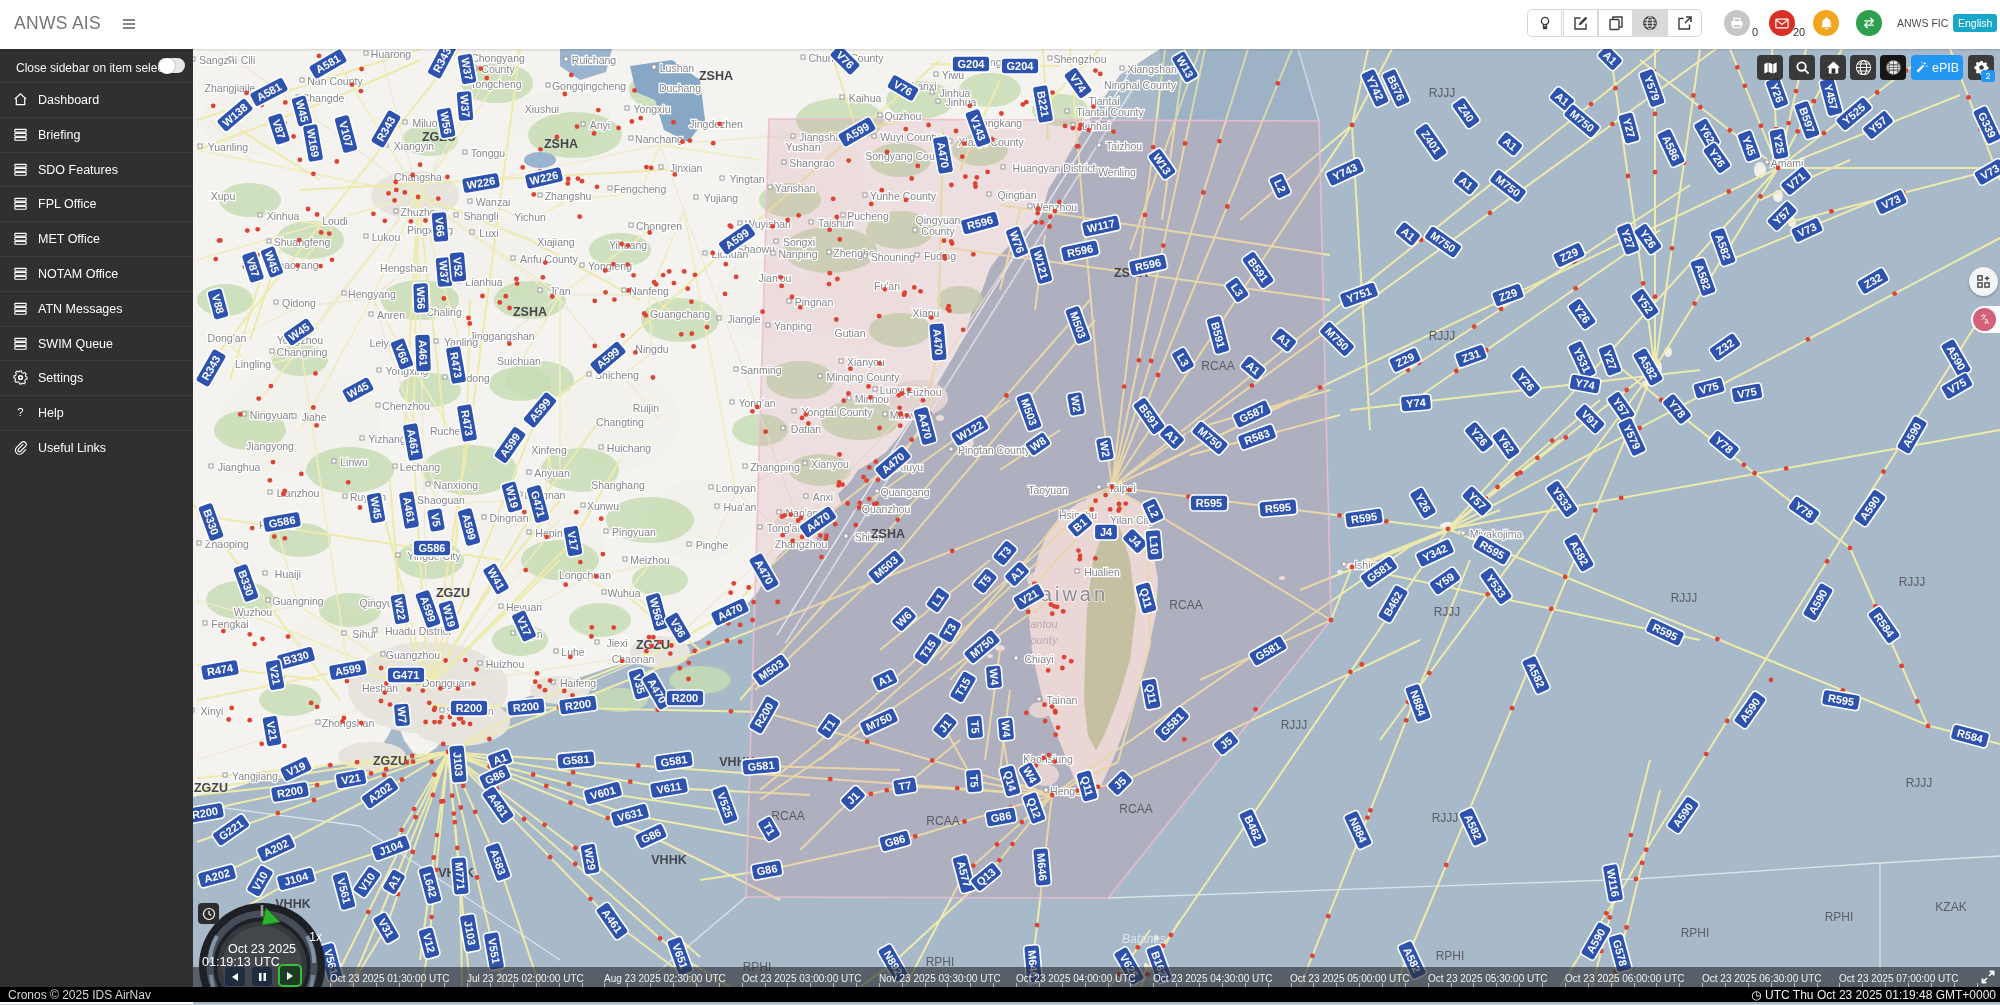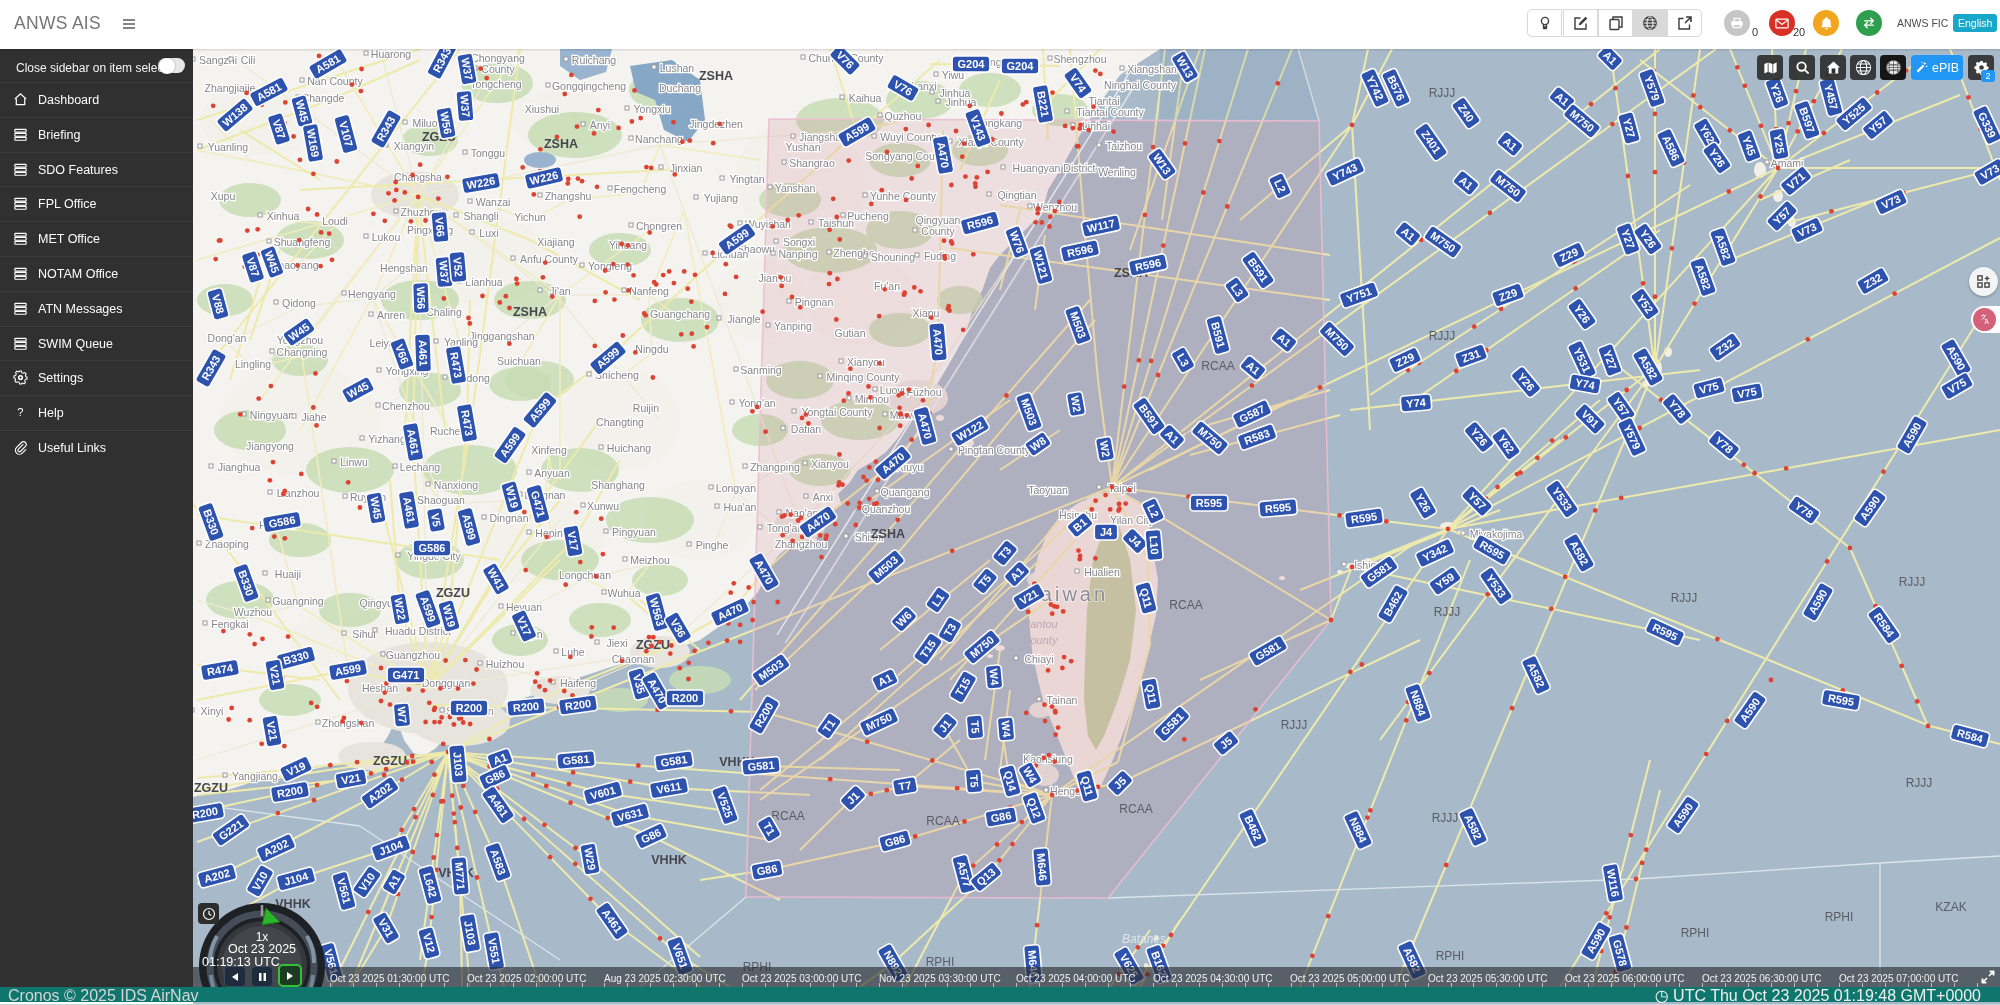--- a/index.html
+++ b/index.html
@@ -4,22 +4,22 @@
 html,body{width:2000px;height:1005px;overflow:hidden;font-family:"Liberation Sans",sans-serif;background:#fff}
 #header{position:absolute;left:0;top:0;width:2000px;height:49px;background:#fff;z-index:40;box-shadow:0 1px 2px rgba(0,0,0,0.15)}
 #logo{position:absolute;left:14px;top:13px;font-size:17.5px;color:#757575;letter-spacing:0.3px}
 #sidebar{position:absolute;left:0;top:49px;width:193px;height:938px;background:#303030;z-index:30;color:#fff}
 .sbrow{position:relative;height:34.8px;line-height:34.8px;padding-left:38px;font-size:12.5px;color:#fdfdfd;border-top:1px solid rgba(255,255,255,0.05)}
 .sbrow svg{position:absolute;left:13px;top:9px}
 #maparea{position:absolute;left:193px;top:49px;width:1807px;height:956px;z-index:1}
 #timeline{position:absolute;left:193px;top:967px;width:1807px;height:20px;background:rgba(40,43,47,0.63);z-index:10;overflow:hidden}
 .tlab{position:absolute;top:6px;font-size:10px;color:#f2f2f2;white-space:nowrap}
 .tick{position:absolute;bottom:0;width:1px;height:4px;background:rgba(255,255,255,0.6)}
-#statusbar{position:absolute;left:0;top:987px;width:2000px;height:15px;background:#0f766e;z-index:50;color:#d6d6d6;font-size:16px;line-height:17px}
-#statusbar .r{position:absolute;right:19px;color:#efefef}
+#statusbar{position:absolute;left:0;top:987px;width:2000px;height:15px;background:#000000;z-index:50;color:#d6d6d6;font-size:12px;line-height:17px}
+#statusbar .r{position:absolute;right:4px;color:#efefef}
 #botline{position:absolute;left:0;top:1004px;width:2000px;height:1px;background:#cfd4d8;z-index:51}
 .mapbtn{position:absolute;width:26px;height:25px;background:rgba(46,46,46,0.9);border-radius:4px;z-index:15;display:flex;align-items:center;justify-content:center}
 #epib{position:absolute;left:1911px;top:55px;width:52px;height:25px;background:#2196f3;border-radius:4px;z-index:15;color:#fff;font-size:12.5px;display:flex;align-items:center;justify-content:center;gap:4px}
 .hbtn{position:absolute;top:9px;width:35px;height:28px;background:#fff;border:1px solid #d8d8d8;display:flex;align-items:center;justify-content:center;z-index:45}
 </style></head><body>
 
 <div id="maparea">
 <svg width="1807" height="956" viewBox="193 49 1807 956">
 <style>
 .cl{font:10.5px "Liberation Sans",sans-serif;fill:#85858b;paint-order:stroke;stroke:#ffffff;stroke-width:2.4px;text-anchor:middle}
@@ -2749,21 +2749,21 @@
 <div class="sbrow"><svg width="15" height="15" viewBox="0 0 16 16">
         <text x="8" y="12" text-anchor="middle" font-size="12" fill="#fff" font-family="Liberation Sans">?</text>
       </svg>Help</div>
 <div class="sbrow"><svg width="15" height="15" viewBox="0 0 16 16" fill="none" stroke="#fff" stroke-width="1.2">
         <path d="M11 4.5l-5.2 5.2a1.6 1.6 0 002.3 2.3l5.4-5.4a3 3 0 00-4.2-4.2L3.8 7.9a4.3 4.3 0 006.1 6.1l4-4"></path>
       </svg>Useful Links</div>
 </div>
 
 <div id="timeline">
     <div class="tlab" style="left:137px">Oct 23 2025 01:30:00 UTC</div>
-<div class="tlab" style="left:274px">Oct 23 2025 02:00:00 UTC</div>
+<div class="tlab" style="left:274px">Jul 23 2025 02:00:00 UTC</div>
 <div class="tlab" style="left:411px">Aug 23 2025 02:30:00 UTC</div>
 <div class="tlab" style="left:549px">Oct 23 2025 03:00:00 UTC</div>
 <div class="tlab" style="left:686px">Nov 23 2025 03:30:00 UTC</div>
 <div class="tlab" style="left:823px">Oct 23 2025 04:00:00 UTC</div>
 <div class="tlab" style="left:960px">Oct 23 2025 04:30:00 UTC</div>
 <div class="tlab" style="left:1097px">Oct 23 2025 05:00:00 UTC</div>
 <div class="tlab" style="left:1235px">Oct 23 2025 05:30:00 UTC</div>
 <div class="tlab" style="left:1372px">Oct 23 2025 06:00:00 UTC</div>
 <div class="tlab" style="left:1509px">Oct 23 2025 06:30:00 UTC</div>
 <div class="tlab" style="left:1646px">Oct 23 2025 07:00:00 UTC</div>
@@ -2908,21 +2908,21 @@
 <circle cx="70" cy="63" r="52" fill="none" stroke="#454e58" stroke-width="7"></circle>
 <path d="M18,60 A52,52 0 0,1 25,33" stroke="#8295a8" stroke-width="4" fill="none"></path>
 <path d="M122,60 A52,52 0 0,0 115,33" stroke="#8295a8" stroke-width="4" fill="none"></path>
 <path d="M26,95 A52,52 0 0,1 19,72" stroke="#74879a" stroke-width="4" fill="none"></path>
 <path d="M114,95 A52,52 0 0,0 121,72" stroke="#74879a" stroke-width="4" fill="none"></path>
 <circle cx="70" cy="63" r="45" fill="#35383d"></circle>
 <circle cx="70" cy="63" r="40" fill="#43464b"></circle>
 <line x1="70" y1="2" x2="70" y2="13" stroke="#999" stroke-width="2.5"></line>
 <path d="M74,5 L88,19 L70,22 Z" fill="#2cb52c" stroke="#157a15" stroke-width="1"></path>
 </svg>
-<div style="position:absolute;left:202px;top:931px;width:120px;text-align:center;color:#fff;font-size:12px;z-index:18;line-height:12px">1x</div>
+<div style="position:absolute;left:202px;top:931px;width:120px;text-align:right;color:#fff;font-size:12px;z-index:18;line-height:12px">1x</div>
 <div style="position:absolute;left:202px;top:943px;width:120px;text-align:center;color:#fff;font-size:12.5px;z-index:18;line-height:13px">Oct 23 2025</div>
 <div style="position:absolute;left:202px;top:956px;width:120px;text-align:left;color:#fff;font-size:12.5px;z-index:18;line-height:13px">01:19:13 UTC</div>
 <div style="position:absolute;left:224px;top:966px;width:22px;height:21px;background:#1f2c3d;border:1px solid #3a4a5e;border-radius:4px;z-index:19;display:flex;align-items:center;justify-content:center">
 <svg width="10" height="10" viewBox="0 0 10 10">
       <path d="M8 1v8L2 5z" fill="#fff"></path>
     </svg>
   </div>
 <div style="position:absolute;left:251px;top:966px;width:22px;height:21px;background:#1f2c3d;border:1px solid #3a4a5e;border-radius:4px;z-index:19;display:flex;align-items:center;justify-content:center">
 <svg width="9" height="10" viewBox="0 0 9 10">
       <rect x="1" y="1" width="2.5" height="8" fill="#fff"></rect>

